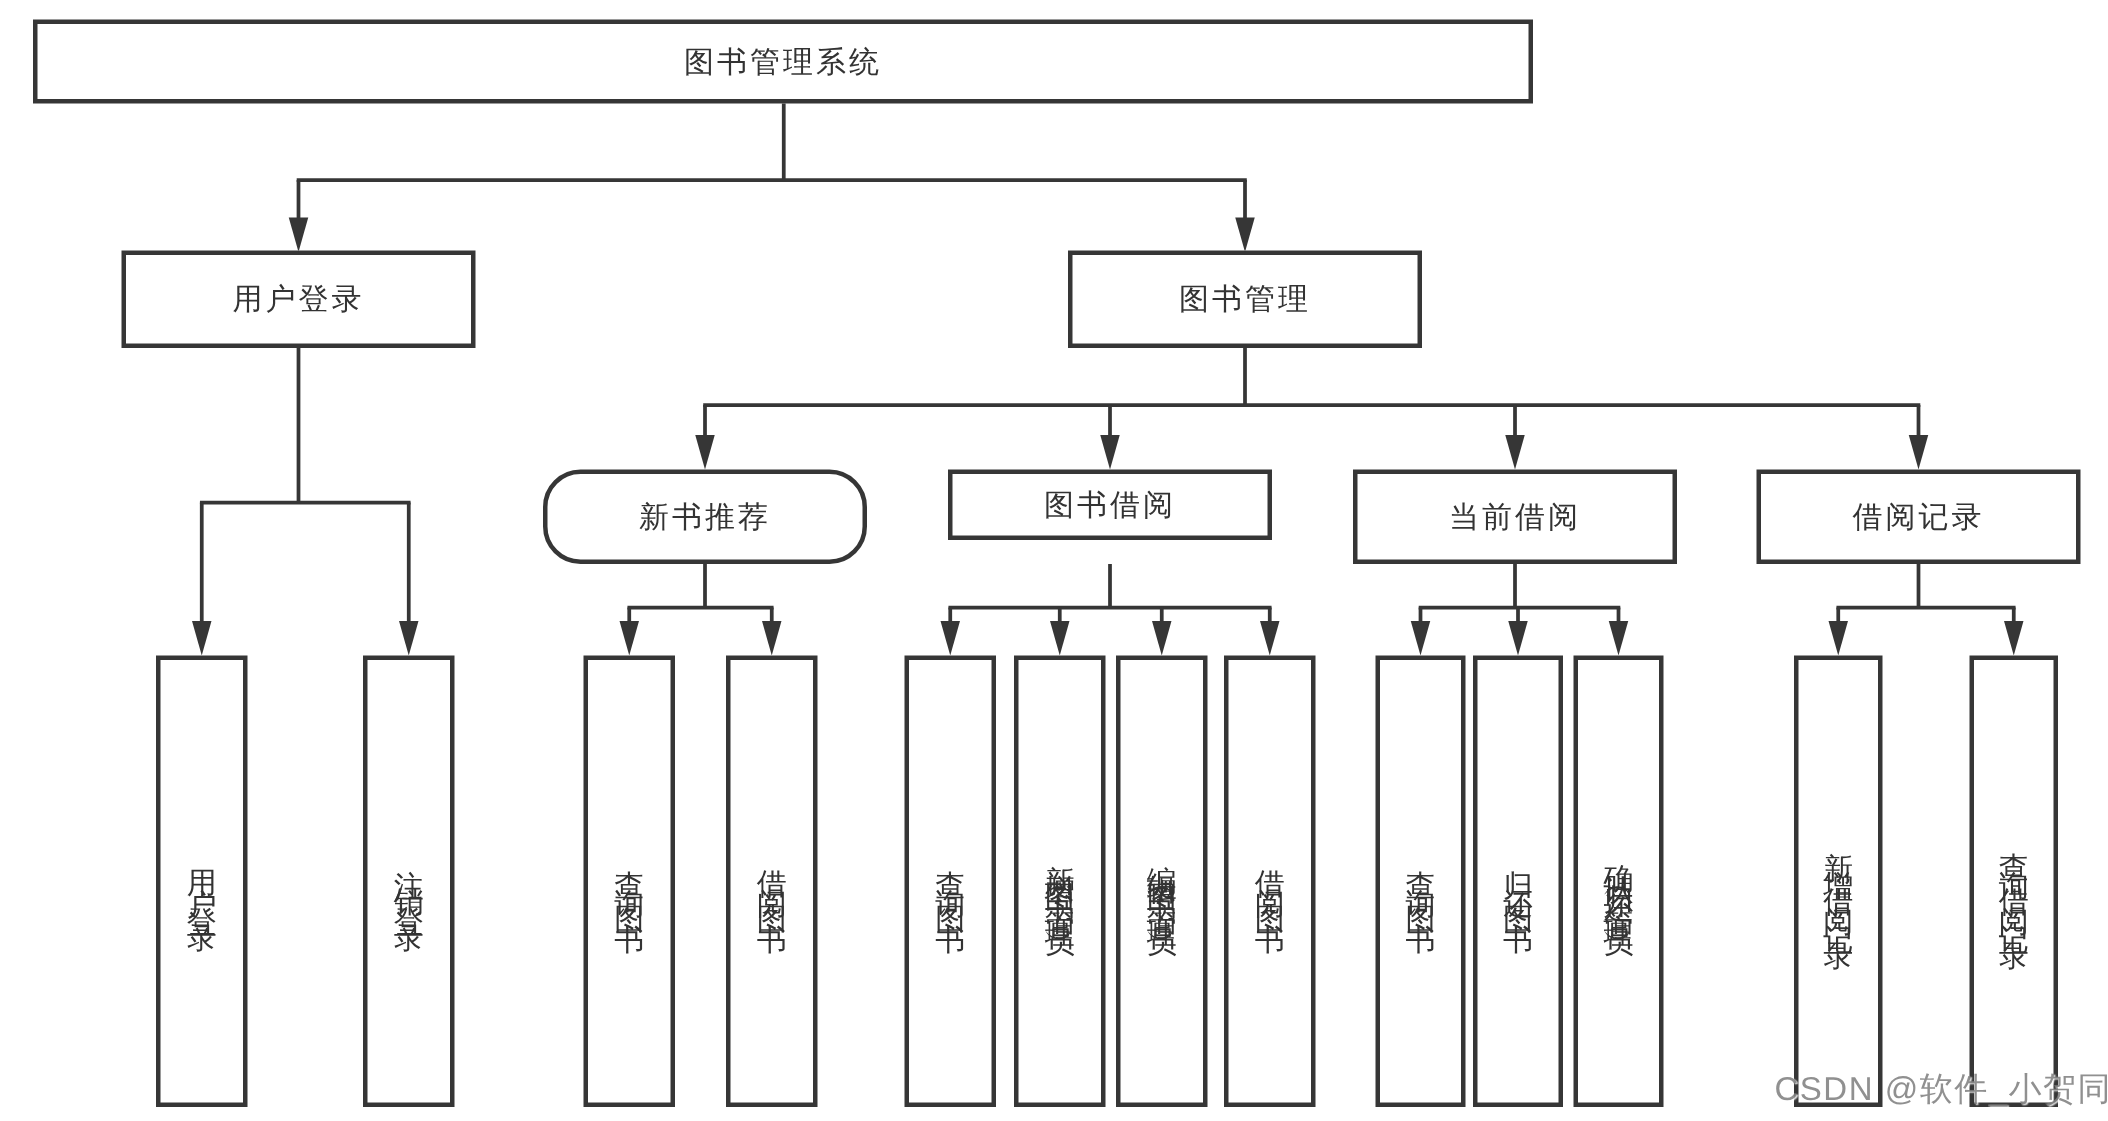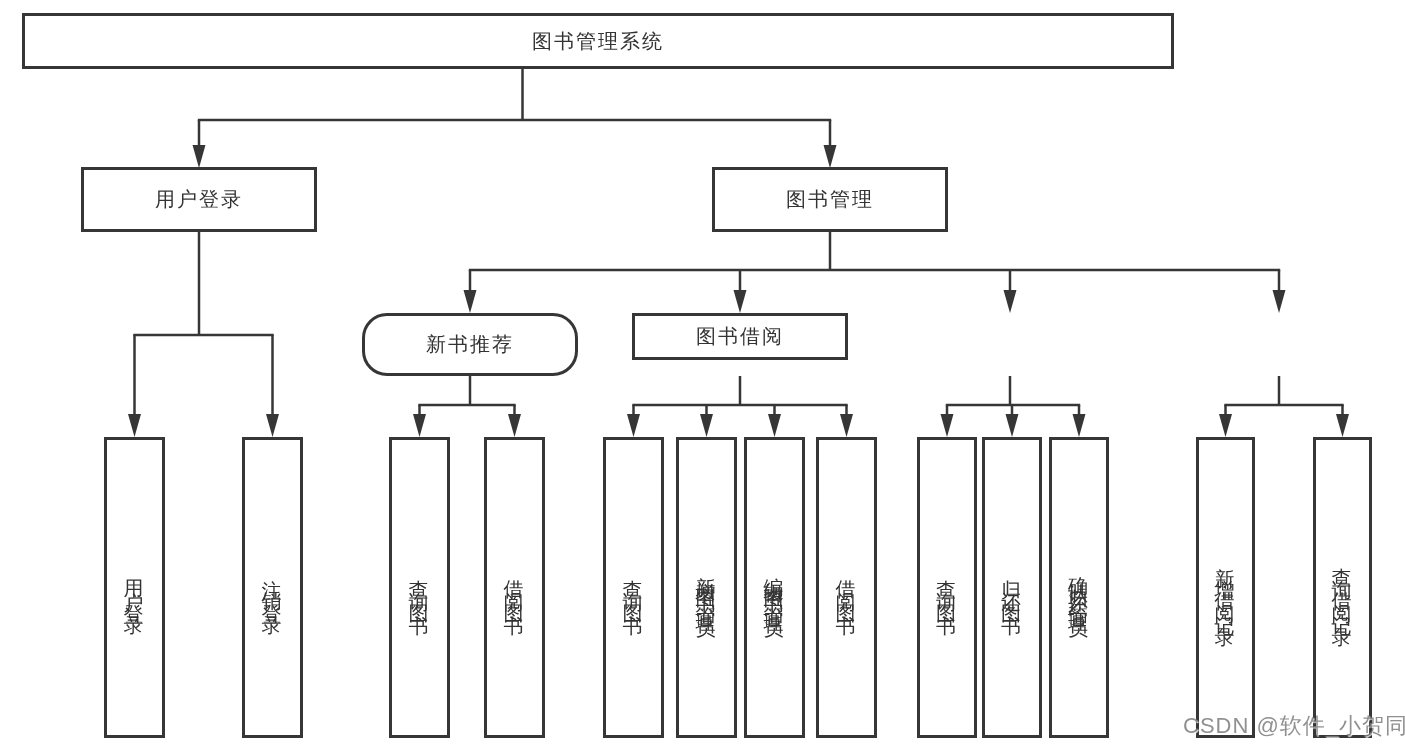--- a/index.html
+++ b/index.html
@@ -140,37 +140,43 @@
     <g>
       <line x1="1279" y1="376" x2="1279" y2="406"></line>
       <line x1="1224.3" y1="405" x2="1343.7" y2="405"></line>
       <line x1="1225.5" y1="405" x2="1225.5" y2="416"></line>
       <polygon points="1219,414 1232,414 1225.5,437"></polygon>
       <line x1="1342.5" y1="405" x2="1342.5" y2="416"></line>
       <polygon points="1336,414 1349,414 1342.5,437"></polygon>
     </g>
   </svg>
 
-  <div class="hbox" style="left:22px; top:13px; width:1152px; height:56px;">
+  <div class="hbox" style="left:22px; top:13px; width:1000px; height:56px;">
     <span>图书管理系统</span>
   </div>
 
   <div class="hbox" style="left:81px; top:167px; width:236px; height:65px;">
     <span>用户登录</span>
   </div>
   <div class="hbox" style="left:712px; top:167px; width:236px; height:65px;font-family:Liberation Serif, serif;">
     <span>图书管理</span>
   </div>
 
   <div class="hbox" style="left:362px; top:313px; width:216px; height:63px;border-radius:25px;">
     <span>新书推荐</span>
   </div>
   <div class="hbox" style="left:632px; top:313px; width:216px; height:47px;">
     <span>图书借阅</span>
   </div>
+  <div class="hbox" style="left:902px; top:313px; width:216px; height:63px;">
+    <span>当前借阅</span>
+  </div>
+  <div class="hbox" style="left:1171px; top:313px; width:216px; height:63px;">
+    <span>借阅记录</span>
+  </div>
 
   <div class="leaf" style="left:104px; width:61px;">
     <span>用户登录</span>
   </div>
   <div class="leaf" style="left:242px; width:61px;">
     <span>注销登录</span>
   </div>
 
   <div class="leaf" style="left:389px; width:61px;">
     <span>查询图书</span>

